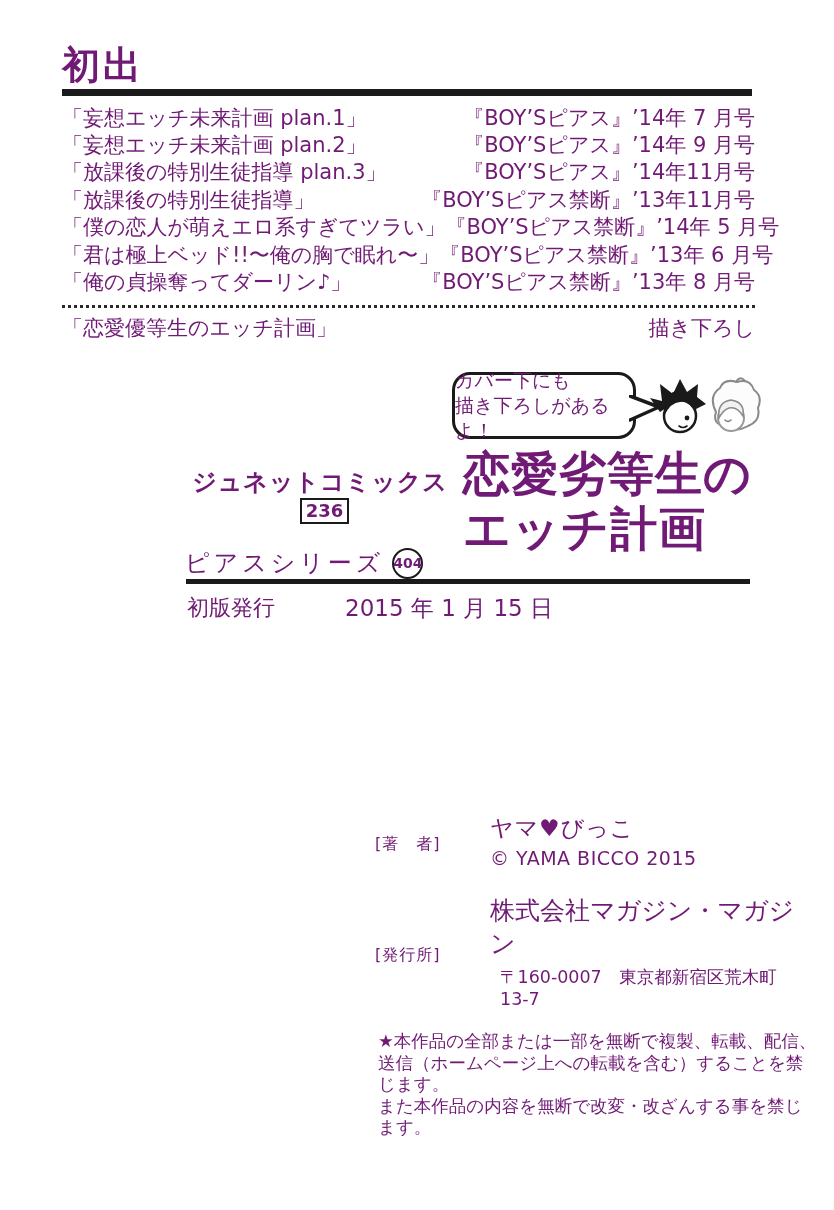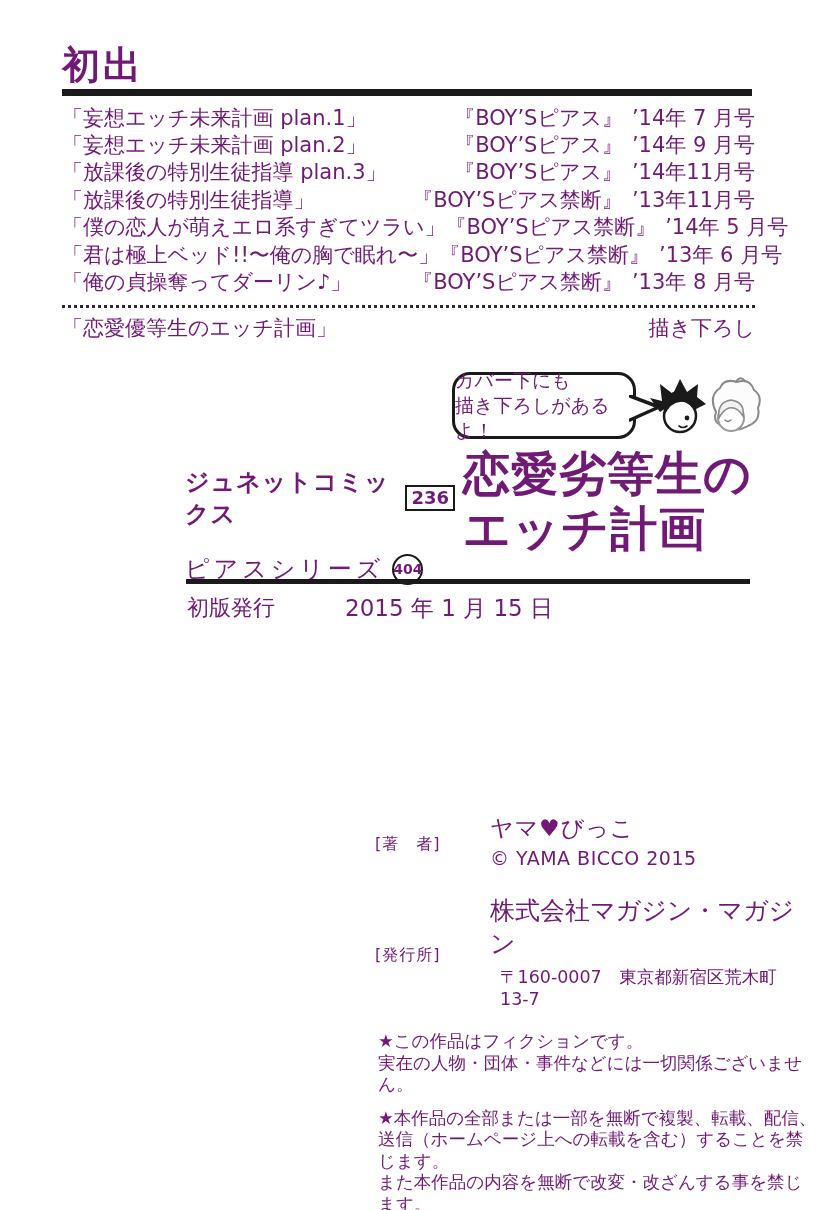--- a/index.html
+++ b/index.html
@@ -26,42 +26,42 @@
 
   
   .pub-list {
     position: absolute; left: 62px; top: 104px; width: 693px;
     font-size: 21px; font-weight: 500;
   }
   .pub-row {
     display: flex; justify-content: space-between; align-items: center;
     height: 27.4px; white-space: nowrap;
   }
-  .pub-right { display: flex; gap: 9px; }
+  .pub-right { display: flex; }
   .dotted-separator {
     border: none; border-top: 3px dotted #2a2a2a;
     margin: 9px 0 7px 0; height: 0;
   }
 
   
   .bubble {
     position: absolute; left: 452px; top: 372px;
     width: 184px; height: 67px;
     background: #fff; border: 3.5px solid #1a1a1a; border-radius: 18px;
     display: flex; flex-direction: column; justify-content: center; align-items: flex-start;
     font-size: 19px; font-weight: 500; line-height: 1.3;
   }
   .bubble-tail { position: absolute; right: -29px; top: 20px; }
   .chibi-illustration { position: absolute; left: 646px; top: 376px; }
 
   
   .series-block { position: absolute; left: 185px; top: 466px; width: 270px; }
   .series-line1 {
     font-size: 24px; font-weight: bold; letter-spacing: 1px;
-    display: flex; align-items: center;
+    display: flex; align-items: center; flex-direction: column;
   }
   .series-line2 {
     margin-top: 23px; font-size: 24px; letter-spacing: 4px;
     display: flex; align-items: center;
   }
   .number-box {
     display: inline-flex; align-items: center; justify-content: center;
     border: 2.5px solid #1a1a1a; font-size: 18px; font-weight: bold;
     letter-spacing: 0; padding: 1px 4px; margin-left: 9px; line-height: 1;
     height: 26px;
@@ -234,23 +234,19 @@
       <span class="credit-label">[発行所]</span>
       <span>
         <div class="publisher-name">株式会社マガジン・マガジン</div>
         <div class="publisher-address">〒160-0007　東京都新宿区荒木町13-7</div>
       </span>
     </div>
   </div>
 
   <div class="notices">
     <div class="notice-paragraph">
-      <div>★この作品はフィクションです。</div>
-      <div>実在の人物・団体・事件などには一切関係ございません。</div>
-    </div>
-    <div class="notice-paragraph">
       <div>★本作品の全部または一部を無断で複製、転載、配信、</div>
       <div>送信（ホームページ上への転載を含む）することを禁じます。</div>
       <div>また本作品の内容を無断で改変・改ざんする事を禁じます。</div>
     </div>
   </div>
 
 </div>
 
 </body></html>

